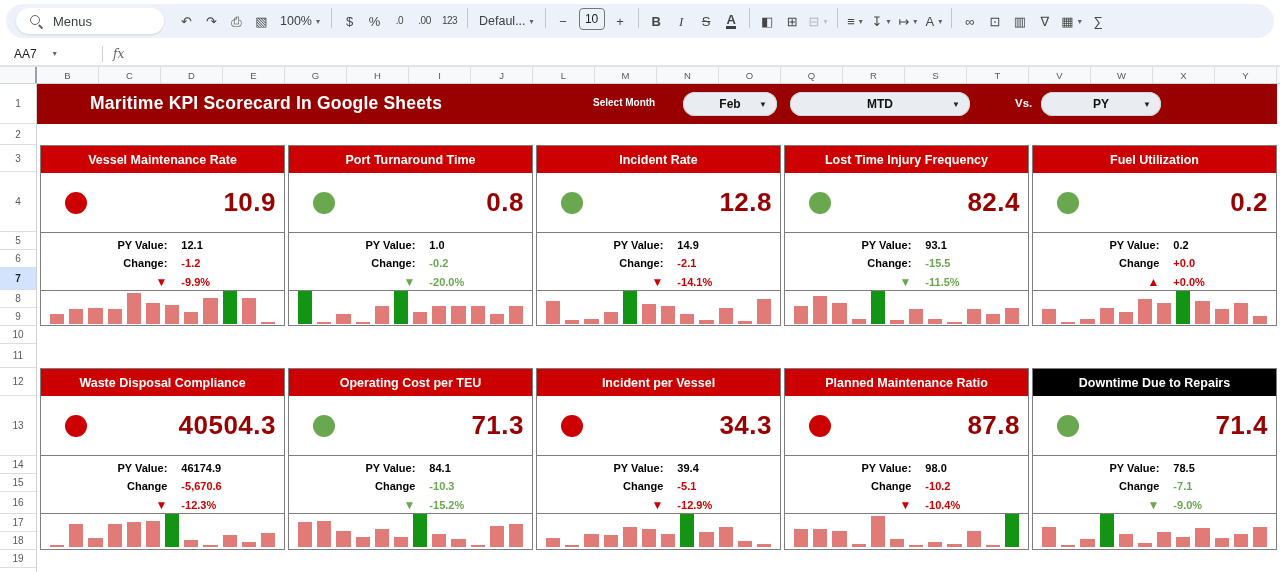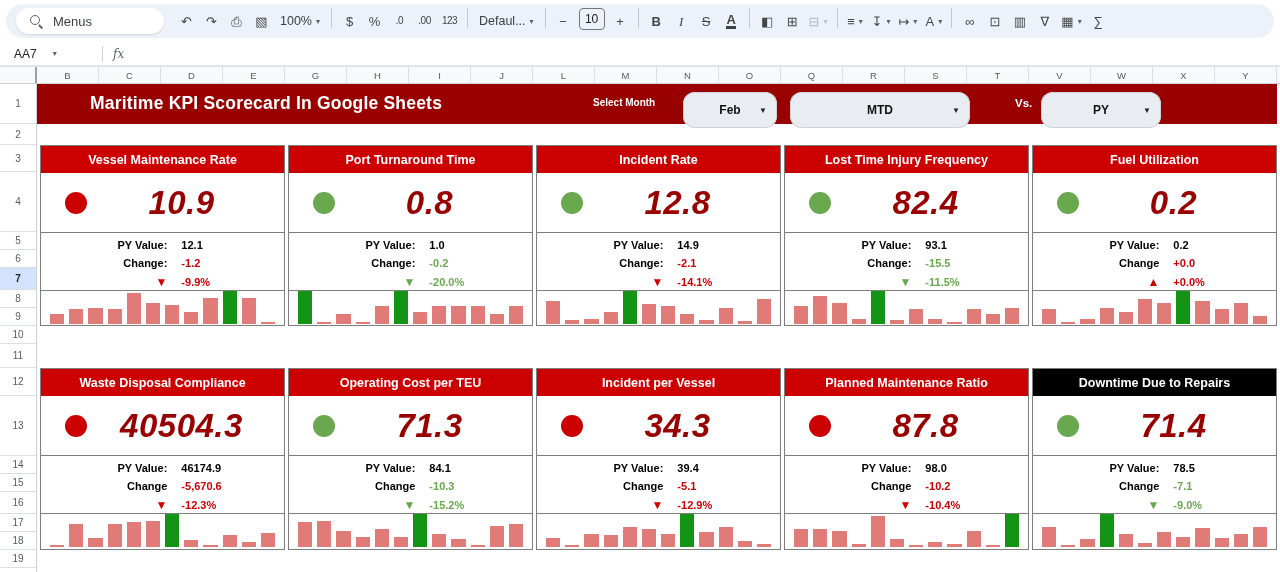--- a/index.html
+++ b/index.html
@@ -62,39 +62,39 @@
     display:flex; align-items:center; justify-content:center; cursor:pointer; }
   .row-h.sel { background:#d3e3fd; color:#202124; font-weight:bold; }
 
   
   .banner { position:absolute; left:37px; top:84px; width:1240px; height:40px;
     background:#990000; }
   .banner-title { position:absolute; left:53px; top:9px; font-size:17.5px; font-weight:bold;
     color:#fff; letter-spacing:.2px; }
   .banner-select-label { position:absolute; left:556px; top:13px; font-size:10px;
     font-weight:bold; color:#fff; }
-  .banner-pill { position:absolute; top:8px; height:36px; background:#e9edf2;
+  .banner-pill { position:absolute; top:8px; height:24px; background:#e9edf2;
     border-radius:12px; display:flex; align-items:center; justify-content:center;
     font-size:12px; font-weight:bold; color:#111; cursor:pointer;
     box-shadow:inset 0 0 0 1px #cfd4da; }
   .banner-pill .pill-caret { position:absolute; right:10px; font-size:8px; color:#222; }
   .pill-month { left:646px; width:94px; }
   .pill-period { left:753px; width:180px; }
   .banner-vs { position:absolute; left:978px; top:13px; font-size:11.5px; font-weight:bold;
     color:#fff; }
   .pill-compare { left:1004px; width:120px; }
 
   
   .card { position:absolute; width:245px; background:#fff; border:1px solid #7e7e7e; }
   .card-header { height:27px; display:flex; align-items:center; justify-content:center;
     color:#fff; font-weight:bold; font-size:12.5px; }
   .card-value { height:60px; border-bottom:1px solid #7e7e7e; display:flex; align-items:center; }
   .kpi-circle { width:22px; height:22px; border-radius:50%; margin-left:24px; flex:none; }
-  .kpi-value { flex:1; text-align:center; font-size:33px; font-weight:bold;
-    letter-spacing:.5px; padding-right:8px;font-style:italic; }
+  .kpi-value { flex:1; text-align:right; font-size:26px; font-weight:bold;
+    letter-spacing:.5px; padding-right:8px; }
   .card-stats { height:58px; border-bottom:1px solid #7e7e7e; padding-top:3px;
     font-size:11px; font-weight:bold; color:#000; }
   .stat-line { display:flex; align-items:center; height:18px; }
   .stat-line.arrow-line { height:20px; }
   .stat-label { width:52%; text-align:right; }
   .stat-value { padding-left:14px; }
   .arrow-glyph { font-size:12px; line-height:1; }
   .t-red { color:#cc0000; }
   .t-green { color:#6aa84f; }
   .card-spark { height:35px; display:flex; align-items:flex-end; gap:5px; padding:0 9px 2px; }

